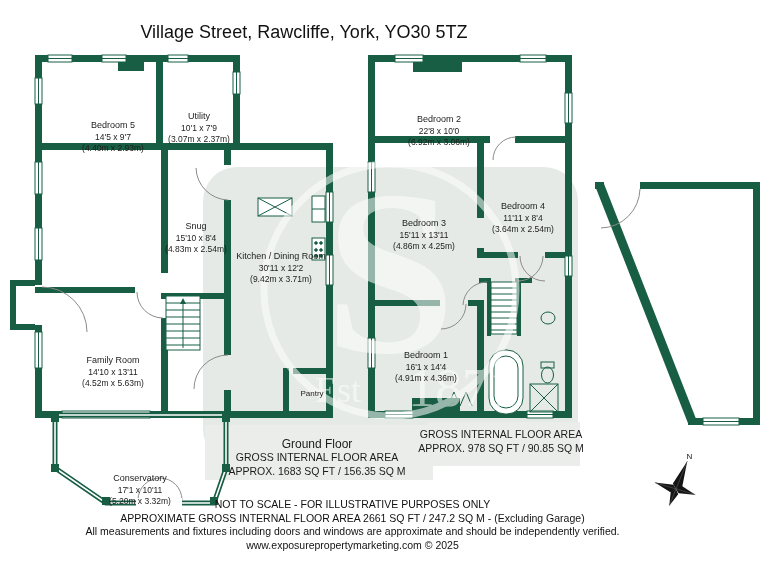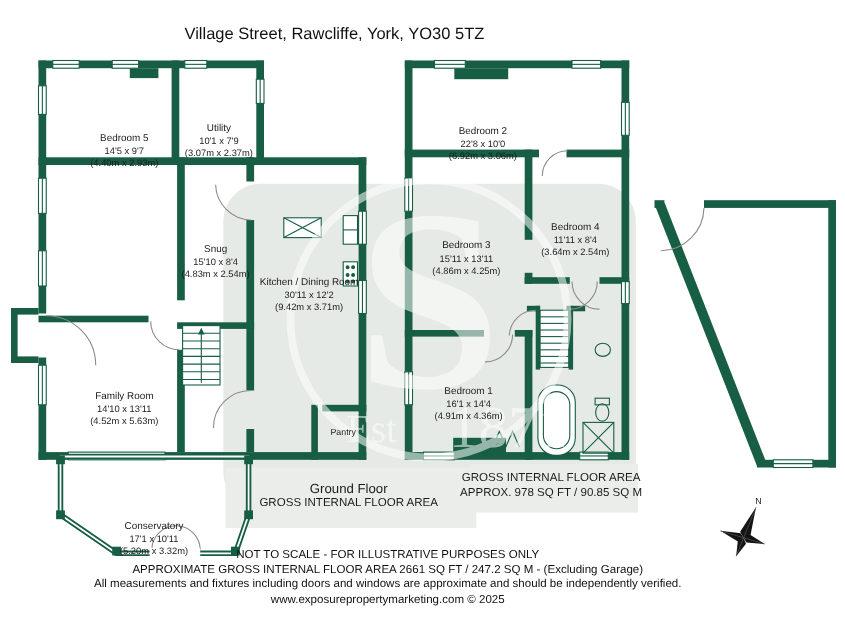--- a/index.html
+++ b/index.html
@@ -1,20 +1,20 @@
 <!DOCTYPE html>
 <html><head>
 <meta charset="utf-8">
 <style>
   html,body{margin:0;padding:0;background:#fff;}
   #page{position:relative;width:768px;height:576px;background:#ffffff;overflow:hidden;
         font-family:"Liberation Sans",sans-serif;color:#1b1b1b;}
   #plan-svg{position:absolute;left:0;top:0;}
   .title{position:absolute;top:22px;left:0;width:608px;text-align:center;
-         font-size:15px;color:#111;}
+         font-size:18px;color:#111;}
   .room-label{position:absolute;transform:translate(-50%,-50%);text-align:center;
          font-size:8.5px;line-height:1.32;color:#1c1c1c;white-space:nowrap;}
   .room-label .rname{font-size:9px;margin-top:40px;}
   .floor-label{position:absolute;transform:translate(-50%,0);text-align:center;white-space:nowrap;}
   .floor-label .fl-title{font-size:12px;}
   .floor-label .fl-line{font-size:10.5px;line-height:1.3;}
   .footer{position:absolute;left:0;width:705px;text-align:center;}
   .footer-line{font-size:10.5px;line-height:1.3;color:#111;}
 </style>
 </head>
@@ -286,20 +286,21 @@
   </div>
   <div class="room-label" style="left:426px;top:347px">
     <div class="rname">Bedroom 1</div>
     <div>16'1 x 14'4</div>
     <div>(4.91m x 4.36m)</div>
   </div>
 
   <div class="floor-label" style="left:317px;top:437px">
     <div class="fl-title">Ground Floor</div>
     <div class="fl-line">GROSS INTERNAL FLOOR AREA</div>
+    <div class="fl-line">APPROX. 1683 SQ FT / 156.35 SQ M</div>
   </div>
   <div class="floor-label" style="left:501px;top:428px">
     <div class="fl-line">GROSS INTERNAL FLOOR AREA</div>
     <div class="fl-line">APPROX. 978 SQ FT / 90.85 SQ M</div>
   </div>
 
   <div class="footer" style="top:498px">
     <div class="footer-line">NOT TO SCALE - FOR ILLUSTRATIVE PURPOSES ONLY</div>
     <div class="footer-line">APPROXIMATE GROSS INTERNAL FLOOR AREA 2661 SQ FT / 247.2 SQ M - (Excluding Garage)</div>
     <div class="footer-line">All measurements and fixtures including doors and windows are approximate and should be independently verified.</div>

